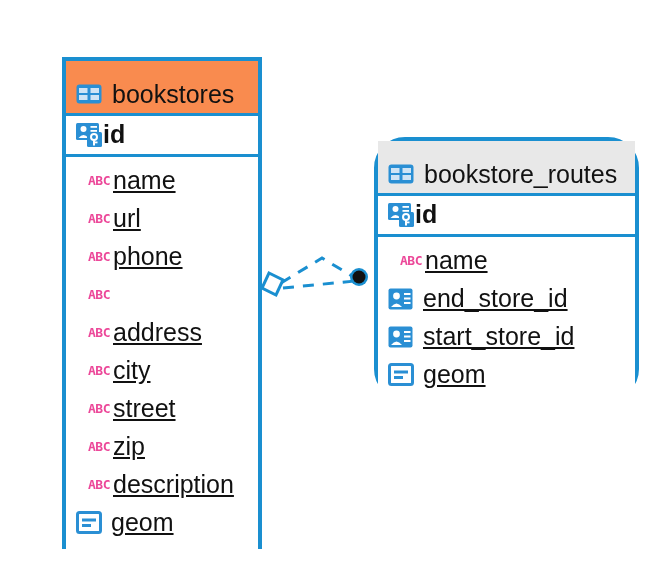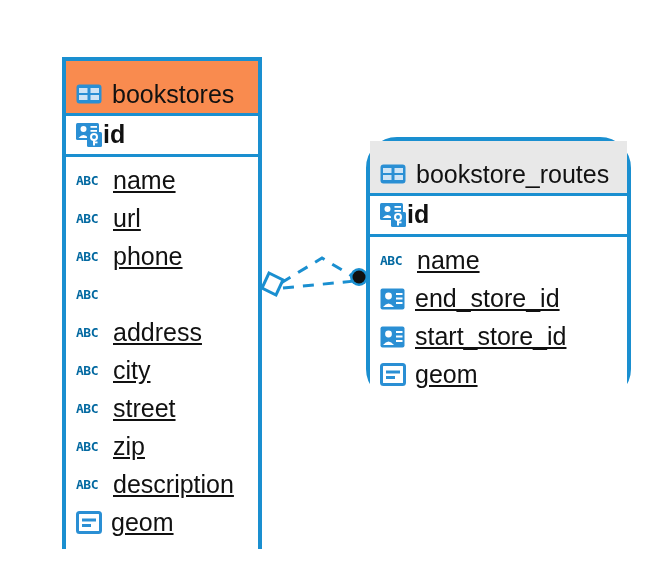--- a/index.html
+++ b/index.html
@@ -95,24 +95,25 @@
   .icon.pk   { width: 26px; height: 26px; }
   .icon.abc  { width: 28px; height: 18px; }
   .icon.fk   { width: 26px; height: 22px; }
   .icon.geom { width: 26px; height: 23px; }
 
   .abc-text {
     font-family: "DejaVu Sans Mono", monospace;
     font-size: 13px;
     font-weight: bold;
     letter-spacing: -0.5px;
-    color: #0369a1;
+    color: #ec4899;
     line-height: 18px;
     display: block;
     width: 28px;
+    margin-left: 12px;
   }
 
   
   #connector {
     position: absolute;
     left: 0;
     top: 0;
     width: 654px;
     height: 570px;
     z-index: 2;
@@ -244,21 +245,21 @@
             <rect x="6" y="7.5" width="14" height="3" fill="#2a8fd4"></rect>
             <rect x="6" y="13" width="9" height="3" fill="#2a8fd4"></rect>
           </svg>
         </span>
         <span class="field-label">geom</span>
       </div>
 
     </div>
   </div>
 
-  <div class="entity" id="entity-1" style="left:366px; top:137px; width:265px; height:263px;border-radius:31px;">
+  <div class="entity" id="entity-1" style="left:374px; top:137px; width:265px; height:263px;border-radius:31px;">
 
     <div class="entity-header grey">
       <span class="icon tbl">
         <svg viewBox="0 0 26 20" width="26" height="20" xmlns="http://www.w3.org/2000/svg">
           <rect x="0.5" y="0.5" width="25" height="19" rx="3" ry="3" fill="#2a8fd4"></rect>
           <rect x="3" y="4" width="8.5" height="5" fill="#cfe4f5"></rect>
           <rect x="14.5" y="4" width="8.5" height="5" fill="#cfe4f5"></rect>
           <rect x="3" y="11" width="8.5" height="5" fill="#cfe4f5"></rect>
           <rect x="14.5" y="11" width="8.5" height="5" fill="#cfe4f5"></rect>
         </svg>

